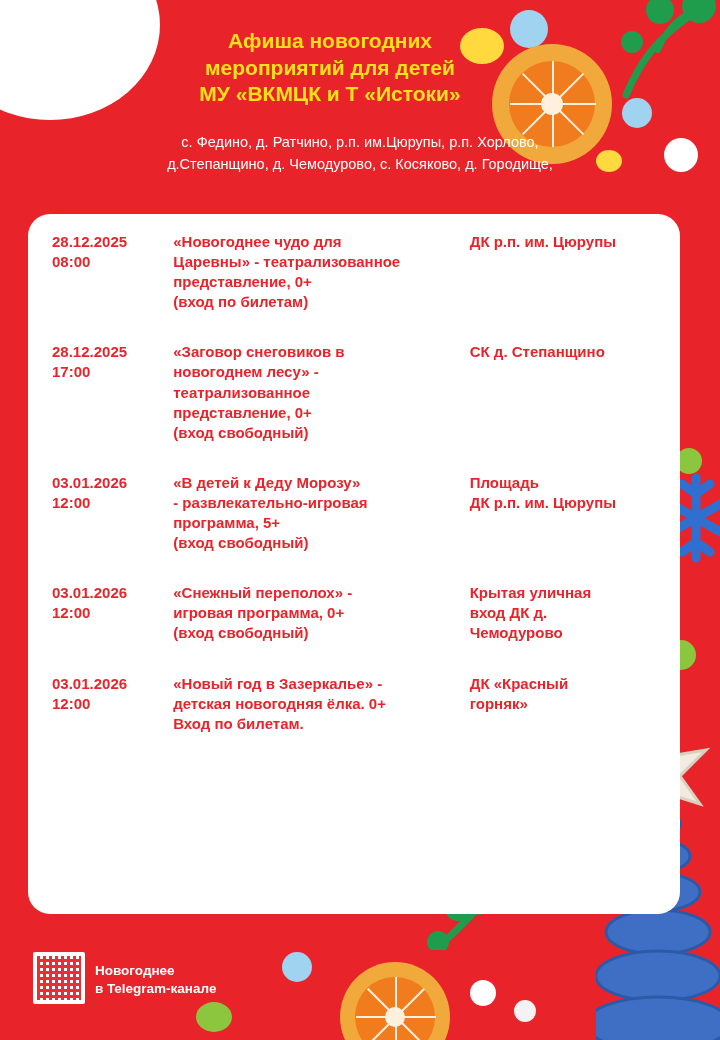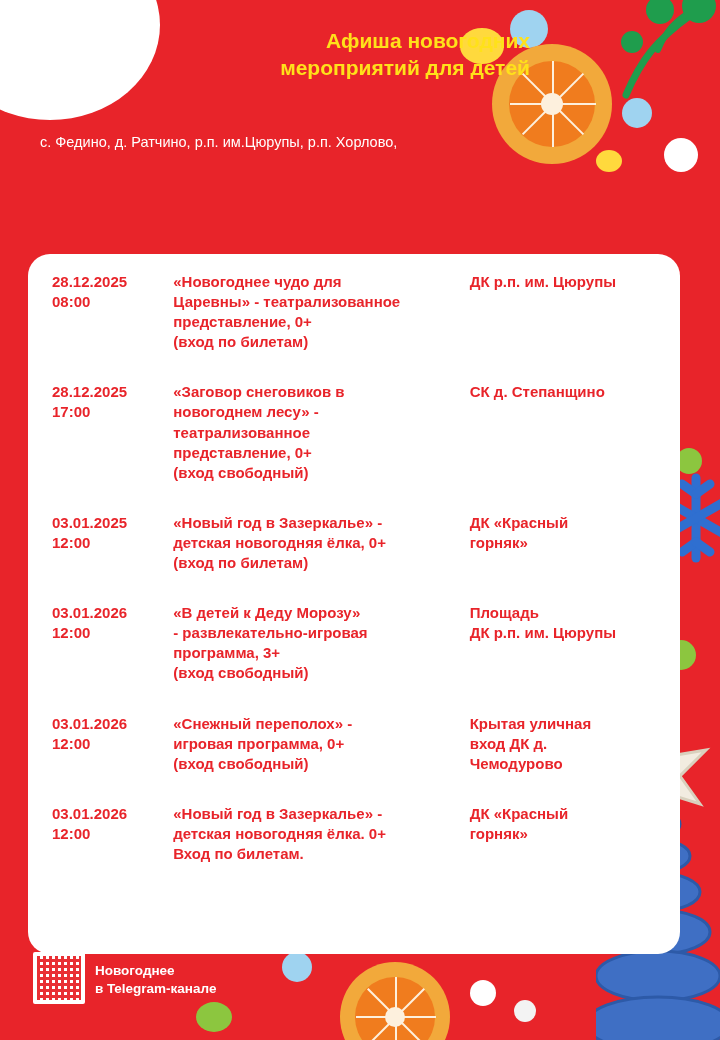--- a/index.html
+++ b/index.html
@@ -60,36 +60,36 @@
     letter-spacing: 0.5px; line-height: 1;
   }
   .logo .sub {
     color: #ffffff; font-size: 7.5px; margin-top: 3px;
     letter-spacing: 0.2px;
   }
 
   .title {
     position: absolute; left: 130px; top: 28px; width: 400px;
     color: #ffe11a; font-weight: bold; font-size: 21px;
-    line-height: 1.27; text-align: right;
+    line-height: 1.27; text-align: center;
   }
 
   .villages {
     position: absolute; left: 40px; top: 132px; width: 640px;
     color: #ffffff; font-size: 14.5px; line-height: 1.5;
+    text-align: center;
   }
 
   
   .card {
     position: absolute; left: 28px; top: 214px;
     width: 652px; height: 700px;
     background: #ffffff;
     border-radius: 22px;
     padding: 18px 24px 10px 24px;
-    margin-top: 40px;
   }
 
   table.schedule { width: 100%; border-collapse: collapse; }
   table.schedule td {
     vertical-align: top;
     padding: 0 0 30px 0;
     color: #e8242a;
     font-weight: bold;
     font-size: 15px;
     line-height: 1.34;
@@ -213,24 +213,26 @@
 </svg>
 
 <div class="logo">
   <div class="word">ЗИМА</div>
   <div class="sub">в подмосковье</div>
 </div>
 
 <div class="title">
   <div>Афиша новогодних</div>
   <div>мероприятий для детей</div>
+  <div>МУ «ВКМЦК и Т «Истоки»</div>
 </div>
 
 <div class="villages">
   <div>с. Федино, д. Ратчино, р.п. им.Цюрупы, р.п. Хорлово,</div>
+  <div>д.Степанщино, д. Чемодурово, с. Косяково, д. Городище,</div>
 </div>
 
 <div class="card">
   <table class="schedule">
     <tbody>
       <tr>
         <td class="c-date">
           <span class="nowrap-line">28.12.2025</span>
           <span class="nowrap-line">08:00</span>
         </td>
@@ -255,45 +257,30 @@
           <span class="nowrap-line">новогоднем лесу» -</span>
           <span class="nowrap-line">театрализованное</span>
           <span class="nowrap-line">представление, 0+</span>
           <span class="nowrap-line">(вход свободный)</span>
         </td>
         <td class="c-place">
           <span class="nowrap-line">СК д. Степанщино</span>
         </td>
       </tr>
 
-      <tr>
-        <td class="c-date">
-          <span class="nowrap-line">03.01.2025</span>
-          <span class="nowrap-line">12:00</span>
-        </td>
-        <td class="c-title">
-          <span class="nowrap-line">«Новый год в Зазеркалье» -</span>
-          <span class="nowrap-line">детская новогодняя ёлка, 0+</span>
-          <span class="nowrap-line">(вход по билетам)</span>
-        </td>
-        <td class="c-place">
-          <span class="nowrap-line">ДК «Красный</span>
-          <span class="nowrap-line">горняк»</span>
-        </td>
-      </tr>
 
       <tr>
         <td class="c-date">
           <span class="nowrap-line">03.01.2026</span>
           <span class="nowrap-line">12:00</span>
         </td>
         <td class="c-title">
           <span class="nowrap-line">«В детей к Деду Морозу»</span>
           <span class="nowrap-line">- развлекательно-игровая</span>
-          <span class="nowrap-line">программа, 3+</span>
+          <span class="nowrap-line">программа, 5+</span>
           <span class="nowrap-line">(вход свободный)</span>
         </td>
         <td class="c-place">
           <span class="nowrap-line">Площадь</span>
           <span class="nowrap-line">ДК р.п. им. Цюрупы</span>
         </td>
       </tr>
 
       <tr>
         <td class="c-date">

